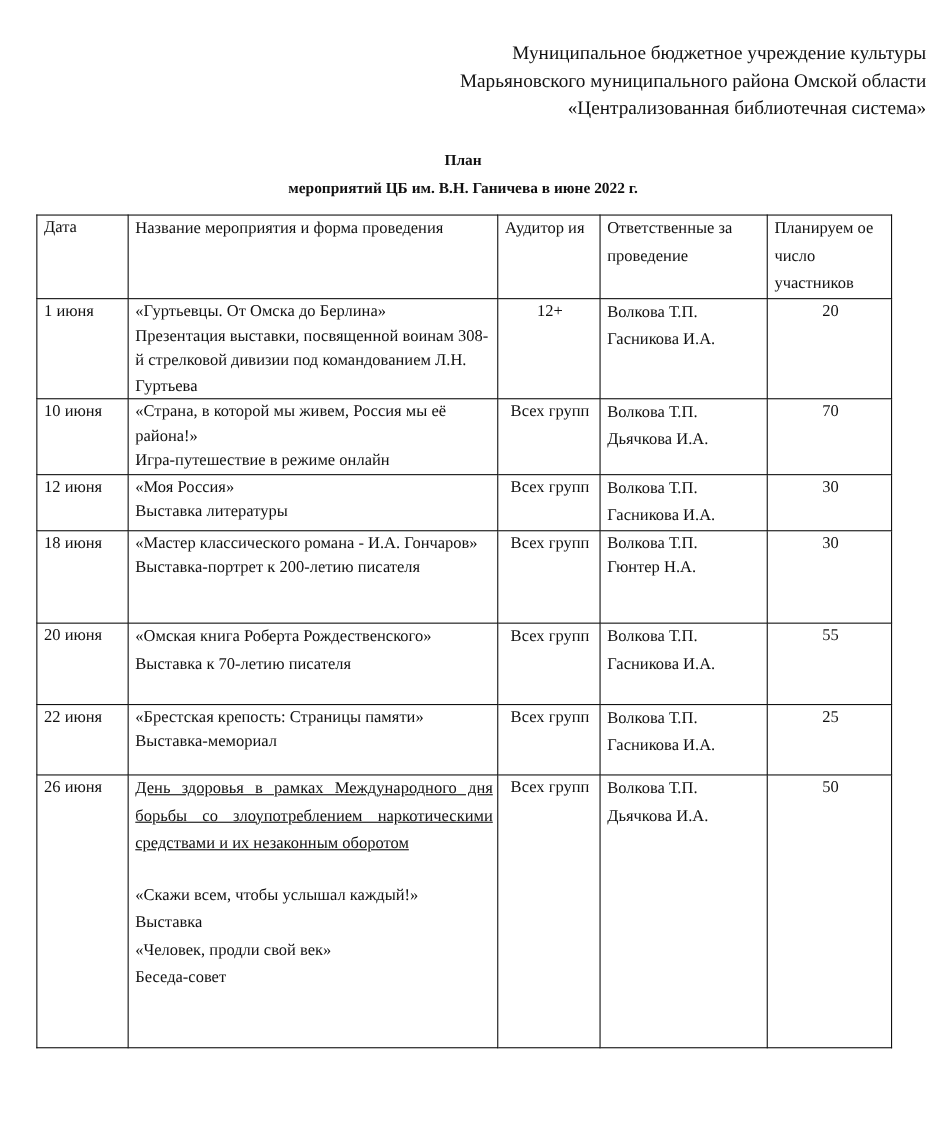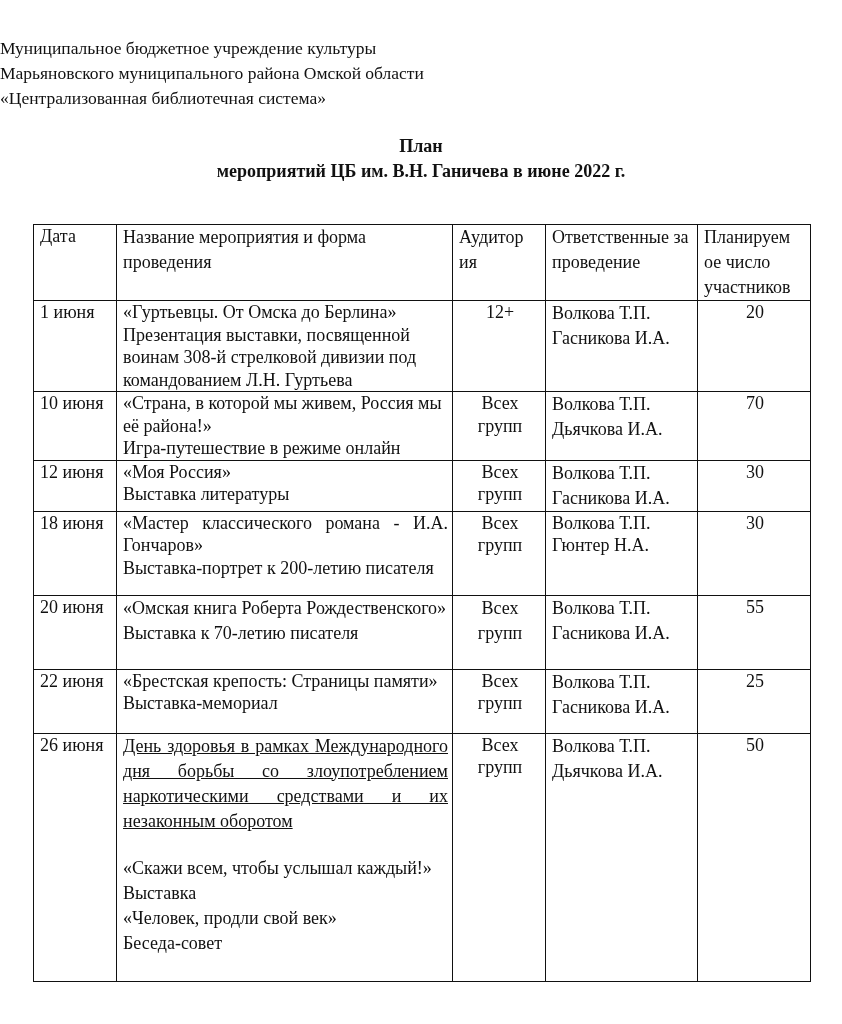--- a/index.html
+++ b/index.html
@@ -3,31 +3,31 @@
 <meta charset="utf-8">
 <style>
   html, body { margin: 0; padding: 0; background: #ffffff; }
   body {
     width: 842px; height: 1024px; position: relative; overflow: hidden;
     font-family: "Liberation Serif", "DejaVu Serif", serif;
     color: #111111;
   }
   .header {
     position: absolute; left: 0; top: 36px; width: 842px;
-    text-align: left; font-size: 17.5px; line-height: 25px;
+    text-align: right; font-size: 17.5px; line-height: 25px;
   }
   .plan-title {
     position: absolute; left: 0; top: 134px; width: 842px;
-    text-align: center; font-size: 18px; line-height: 25px; font-weight: bold;
+    text-align: center; font-size: 14px; line-height: 25px; font-weight: bold;
   }
   table.plan {
-    position: absolute; left: 33px; top: 224px;
+    position: absolute; left: 33px; top: 195px;
     border-collapse: collapse; table-layout: fixed;
     width: 777px;
-    font-size: 18px; line-height: 22.5px; padding-left: 25px;
+    font-size: 15px; line-height: 22.5px; padding-left: 25px;
   }
   table.plan td, table.plan th {
     border: 1.5px solid #111;
     vertical-align: top;
     padding: 0 4px 0 6px;
     font-weight: normal;
     text-align: left;
   }
   col.c-date { width: 83px; }
   col.c-name { width: 336px; }

